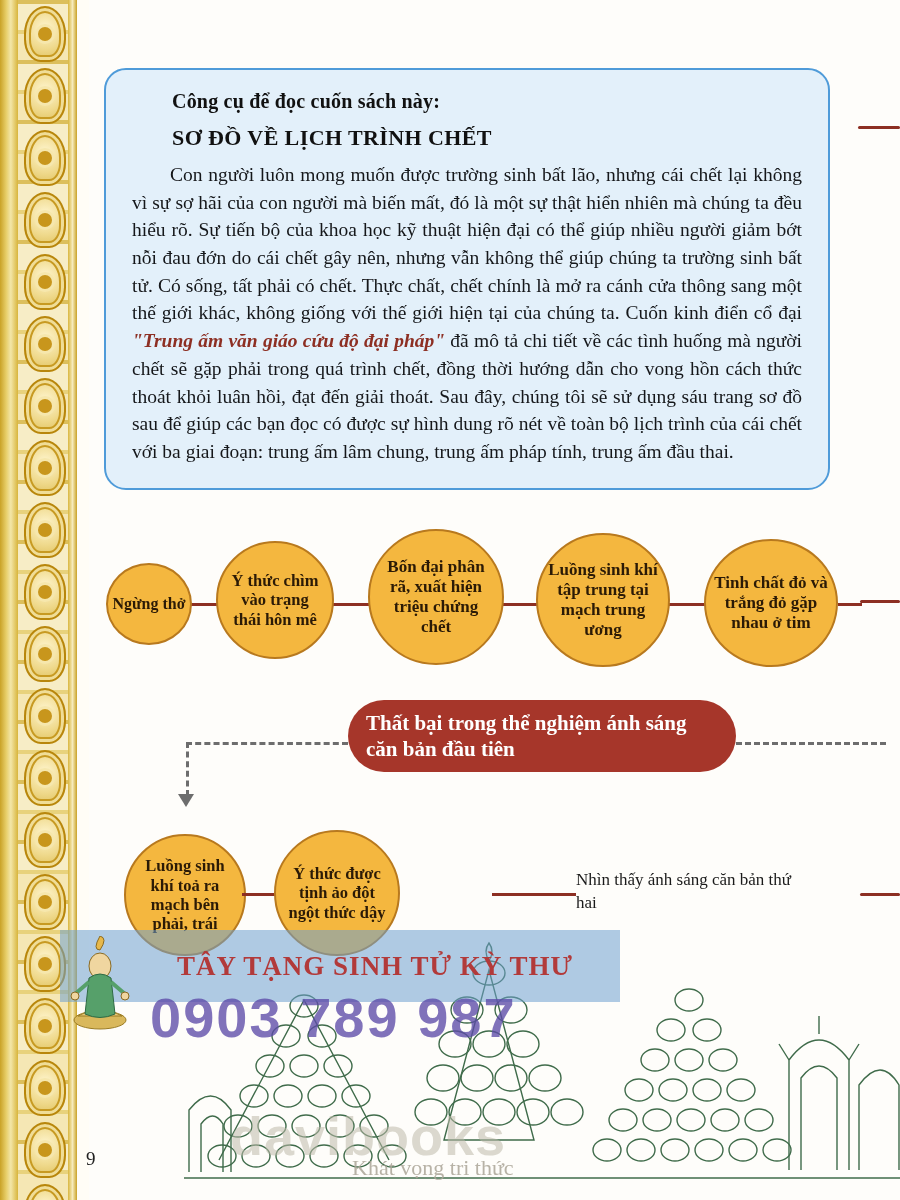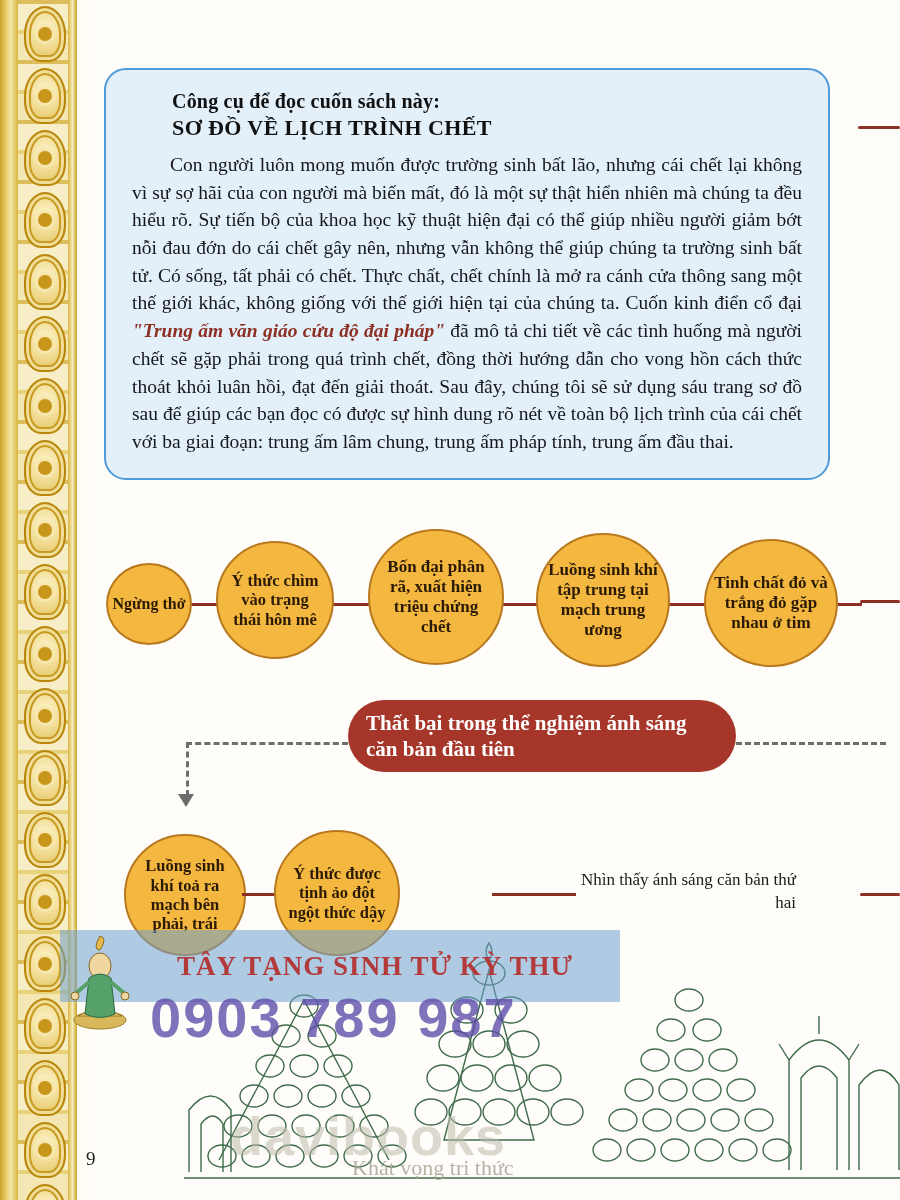--- a/index.html
+++ b/index.html
@@ -95,21 +95,21 @@
     box-sizing: border-box;
     background: #e3f0fa;
     border: 2px solid #4f9bd9;
     border-radius: 22px;
     padding: 20px 26px 22px 26px;
   }
   .intro-h1 {
     font-weight: bold;
     font-size: 20px;
     color: #111;
-    margin: 0 0 2px 40px;
+    margin: 0 0 12px 40px;
     letter-spacing: .2px;
   }
   .intro-h2 {
     font-weight: bold;
     font-size: 22px;
     color: #111;
     margin: 2px 0 10px 40px;
     letter-spacing: .4px;
   }
   .intro-body {
@@ -184,21 +184,21 @@
     width: 0; height: 0;
     border-left: 8px solid transparent;
     border-right: 8px solid transparent;
     border-top: 13px solid #6d6d6d;
   }
 
   .side-note {
     position: absolute;
     font-size: 17px;
     line-height: 1.35;
-    text-align: right;
+    text-align: left;
     color: #1a1a1a;
   }
 
   
   #illustration {
     position: absolute;
     left: 89px;
     right: 0;
     bottom: 0;
     height: 290px;

